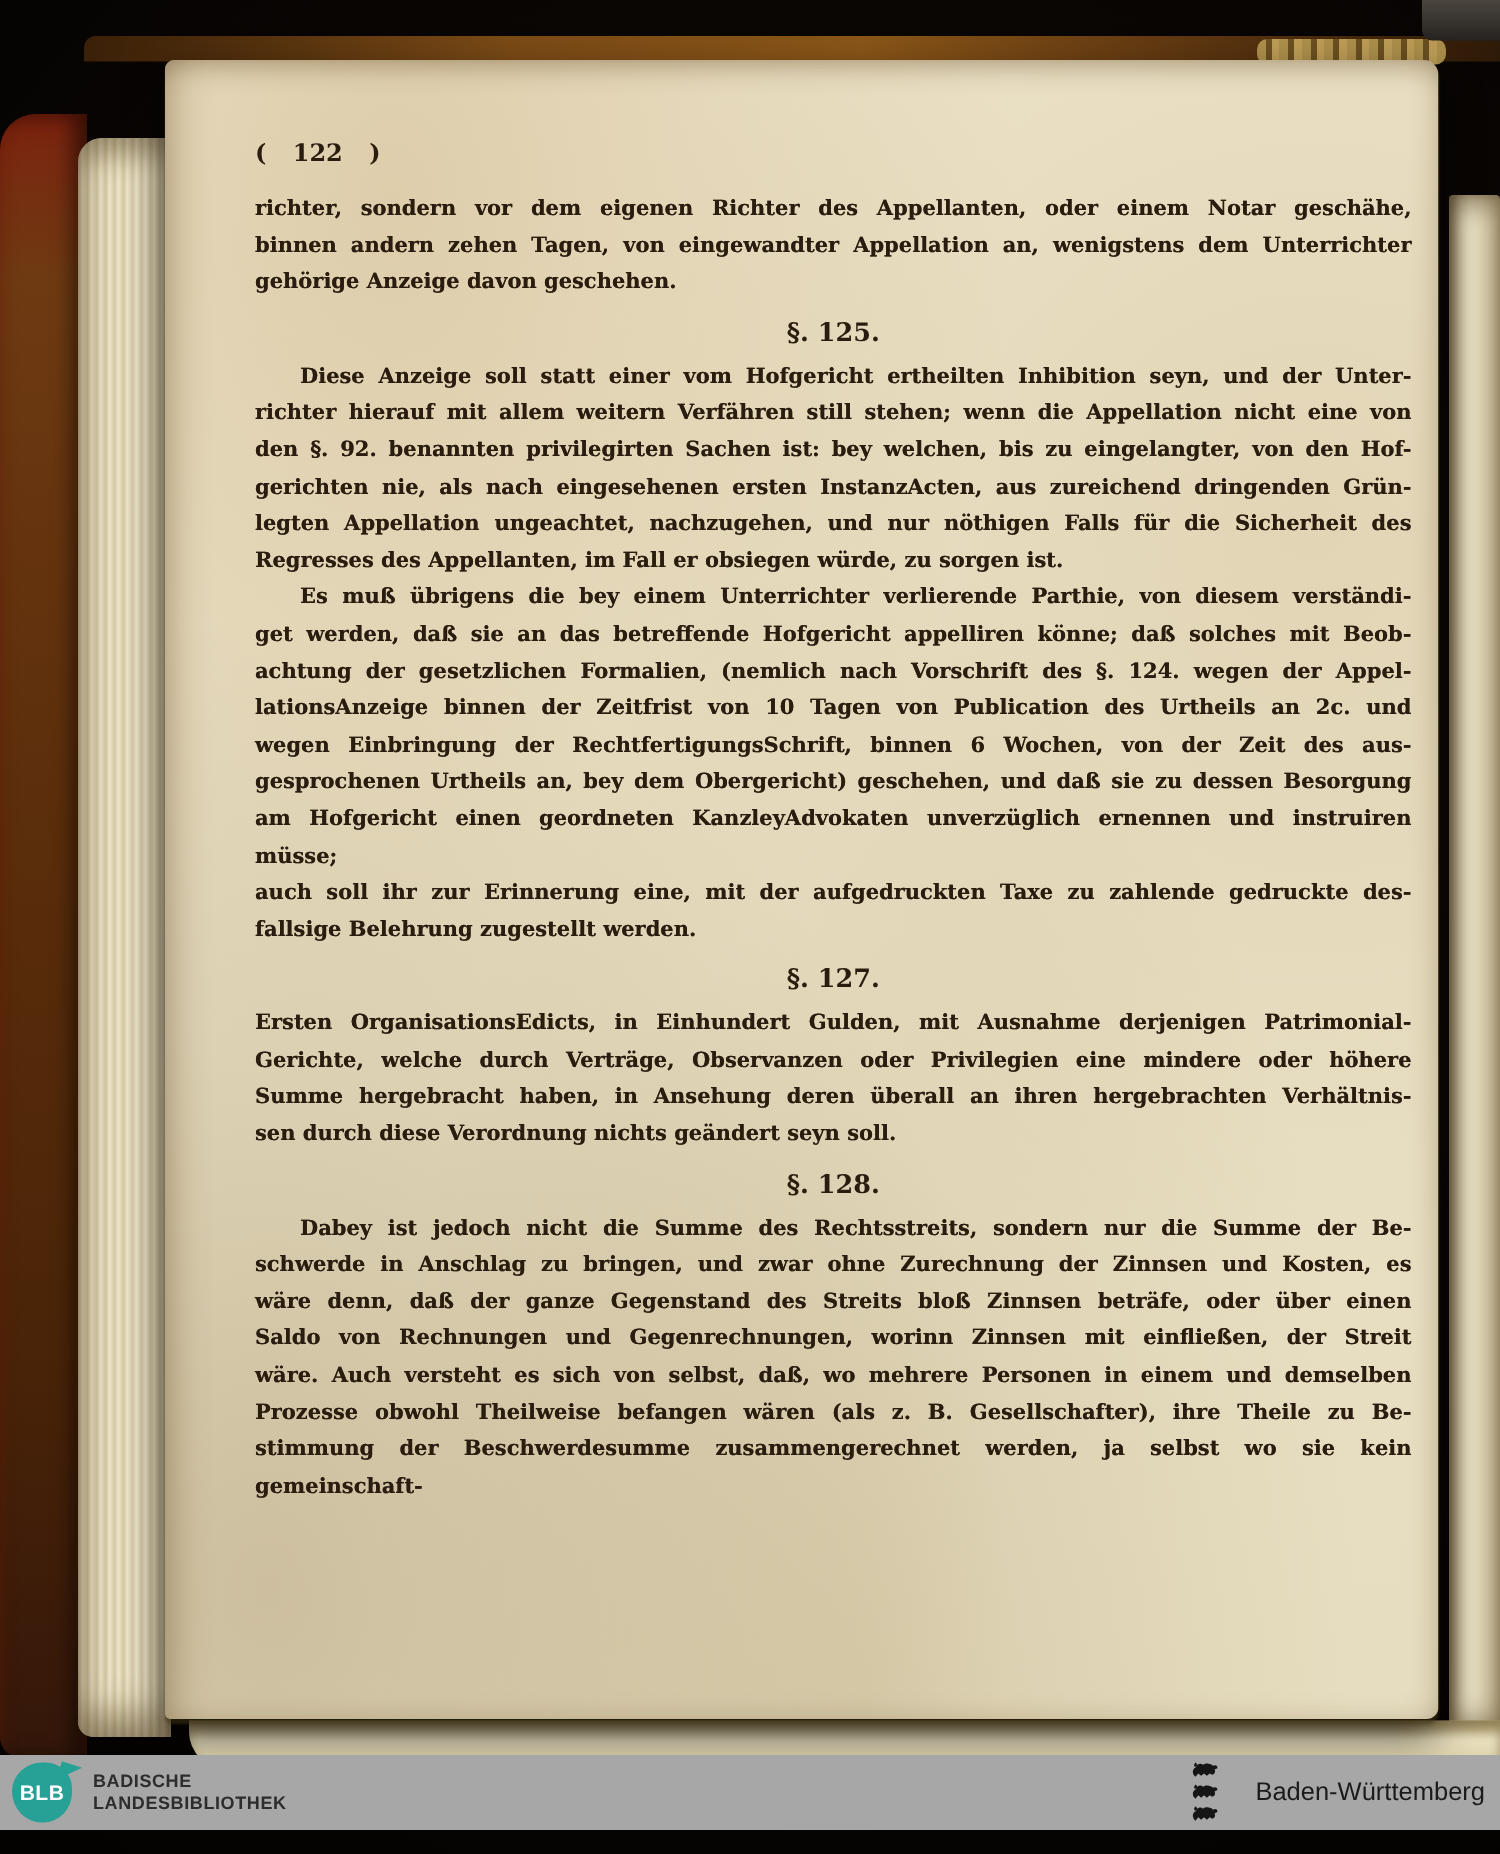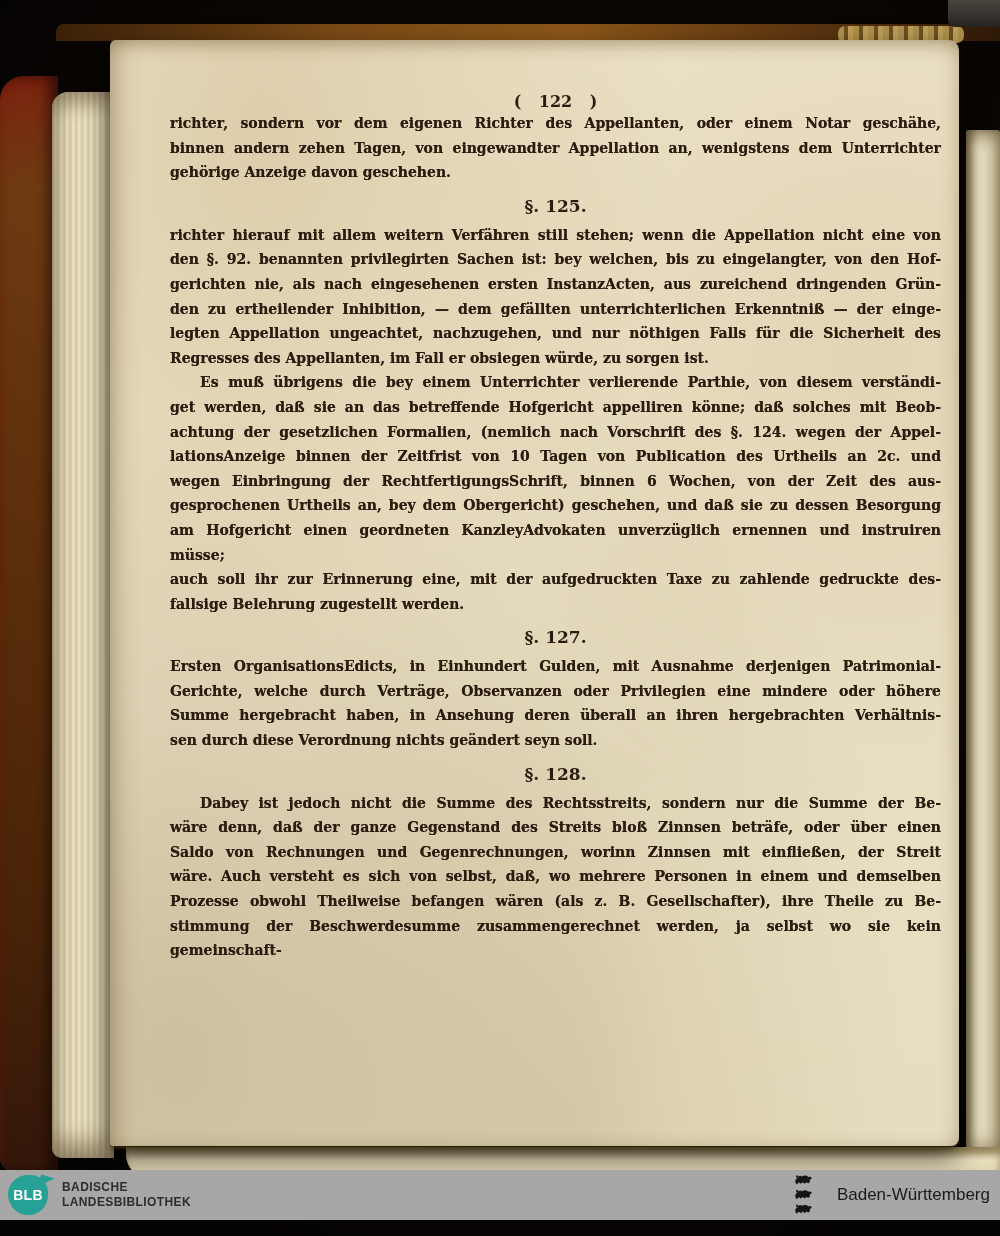--- a/index.html
+++ b/index.html
@@ -65,21 +65,22 @@
       linear-gradient(180deg, var(--paper, #ece3c9), #e6ddc0);
     border-radius:6px 10px 8px 4px;
     box-shadow:
       inset 16px 0 26px -12px rgba(90,60,20,.38),
       inset -10px 0 22px -12px rgba(90,60,20,.30),
       inset 0 14px 20px -12px rgba(90,60,20,.35),
       0 3px 2px rgba(70,55,20,.5),
       0 12px 26px rgba(0,0,0,.6);
   }
   .page-number {
-    text-align:center; font-size:16px; font-weight:bold; word-spacing:12px;
+    font-size:16px; font-weight:bold; word-spacing:12px;
+    margin-bottom:16px;
   }
   .section-heading {
     text-align:center; font-size:17px; font-weight:bold; margin:11px 0 7px;
   }
   .paragraph { margin:0; }
   .line {
     font-size:14px; font-weight:bold; line-height:24.6px;
     text-align:justify; text-align-last:justify;
     text-shadow:0 0 .4px rgba(42,29,15,.8);
   }
@@ -128,24 +129,24 @@
   <div class="page">
     <div class="page-number">( 122 )</div>
     <div id="text-block">
         <div class="paragraph">
           <div class="line">richter, sondern vor dem eigenen Richter des Appellanten, oder einem Notar geschähe,</div>
           <div class="line">binnen andern zehen Tagen, von eingewandter Appellation an, wenigstens dem Unterrichter</div>
           <div class="line last">gehörige Anzeige davon geschehen.</div>
         </div>
         <div class="section-heading">§. 125.</div>
         <div class="paragraph">
+          <div class="line first">Diese Anzeige soll statt einer vom Hofgericht ertheilten Inhibition seyn, und der Unter-</div>
           <div class="line">richter hierauf mit allem weitern Verfähren still stehen; wenn die Appellation nicht eine von</div>
           <div class="line">den §. 92. benannten privilegirten Sachen ist: bey welchen, bis zu eingelangter, von den Hof-</div>
           <div class="line">gerichten nie, als nach eingesehenen ersten InstanzActen, aus zureichend dringenden Grün-</div>
-          <div class="line">den zu ertheilender Inhibition, — dem gefällten unterrichterlichen Erkenntniß — der einge-</div>
           <div class="line">legten Appellation ungeachtet, nachzugehen, und nur nöthigen Falls für die Sicherheit des</div>
           <div class="line last">Regresses des Appellanten, im Fall er obsiegen würde, zu sorgen ist.</div>
         </div>
         <div class="paragraph">
           <div class="line first">Es muß übrigens die bey einem Unterrichter verlierende Parthie, von diesem verständi-</div>
           <div class="line">get werden, daß sie an das betreffende Hofgericht appelliren könne; daß solches mit Beob-</div>
           <div class="line">achtung der gesetzlichen Formalien, (nemlich nach Vorschrift des §. 124. wegen der Appel-</div>
           <div class="line">lationsAnzeige binnen der Zeitfrist von 10 Tagen von Publication des Urtheils an 2c. und</div>
           <div class="line">wegen Einbringung der RechtfertigungsSchrift, binnen 6 Wochen, von der Zeit des aus-</div>
           <div class="line">gesprochenen Urtheils an, bey dem Obergericht) geschehen, und daß sie zu dessen Besorgung</div>
@@ -156,20 +157,21 @@
         <div class="section-heading">§. 127.</div>
         <div class="paragraph">
           <div class="line">Ersten OrganisationsEdicts, in Einhundert Gulden, mit Ausnahme derjenigen Patrimonial-</div>
           <div class="line">Gerichte, welche durch Verträge, Observanzen oder Privilegien eine mindere oder höhere</div>
           <div class="line">Summe hergebracht haben, in Ansehung deren überall an ihren hergebrachten Verhältnis-</div>
           <div class="line last">sen durch diese Verordnung nichts geändert seyn soll.</div>
         </div>
         <div class="section-heading">§. 128.</div>
         <div class="paragraph">
           <div class="line first">Dabey ist jedoch nicht die Summe des Rechtsstreits, sondern nur die Summe der Be-</div>
+          <div class="line">schwerde in Anschlag zu bringen, und zwar ohne Zurechnung der Zinnsen und Kosten, es</div>
           <div class="line">wäre denn, daß der ganze Gegenstand des Streits bloß Zinnsen beträfe, oder über einen</div>
           <div class="line">Saldo von Rechnungen und Gegenrechnungen, worinn Zinnsen mit einfließen, der Streit</div>
           <div class="line">wäre. Auch versteht es sich von selbst, daß, wo mehrere Personen in einem und demselben</div>
           <div class="line">Prozesse obwohl Theilweise befangen wären (als z. B. Gesellschafter), ihre Theile zu Be-</div>
           <div class="line last">stimmung der Beschwerdesumme zusammengerechnet werden, ja selbst wo sie kein gemeinschaft-</div>
         </div>
       </div>
   </div>
 
   <div class="footer-bar">

